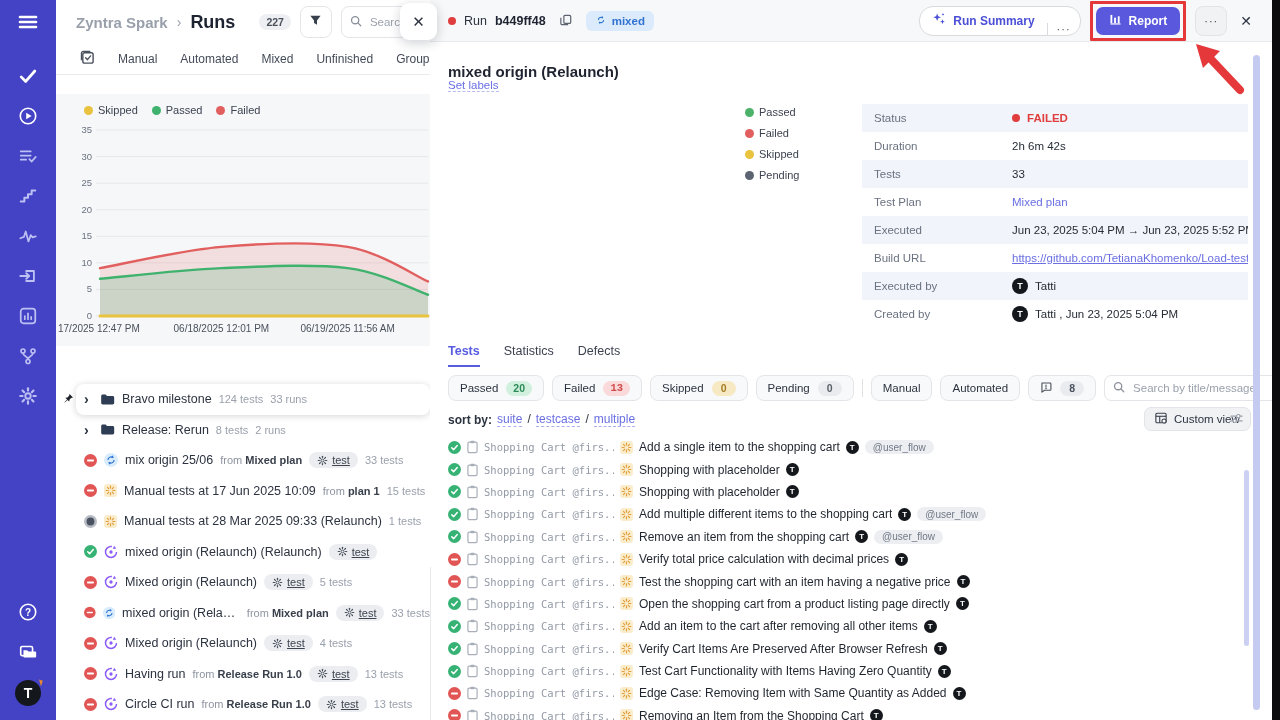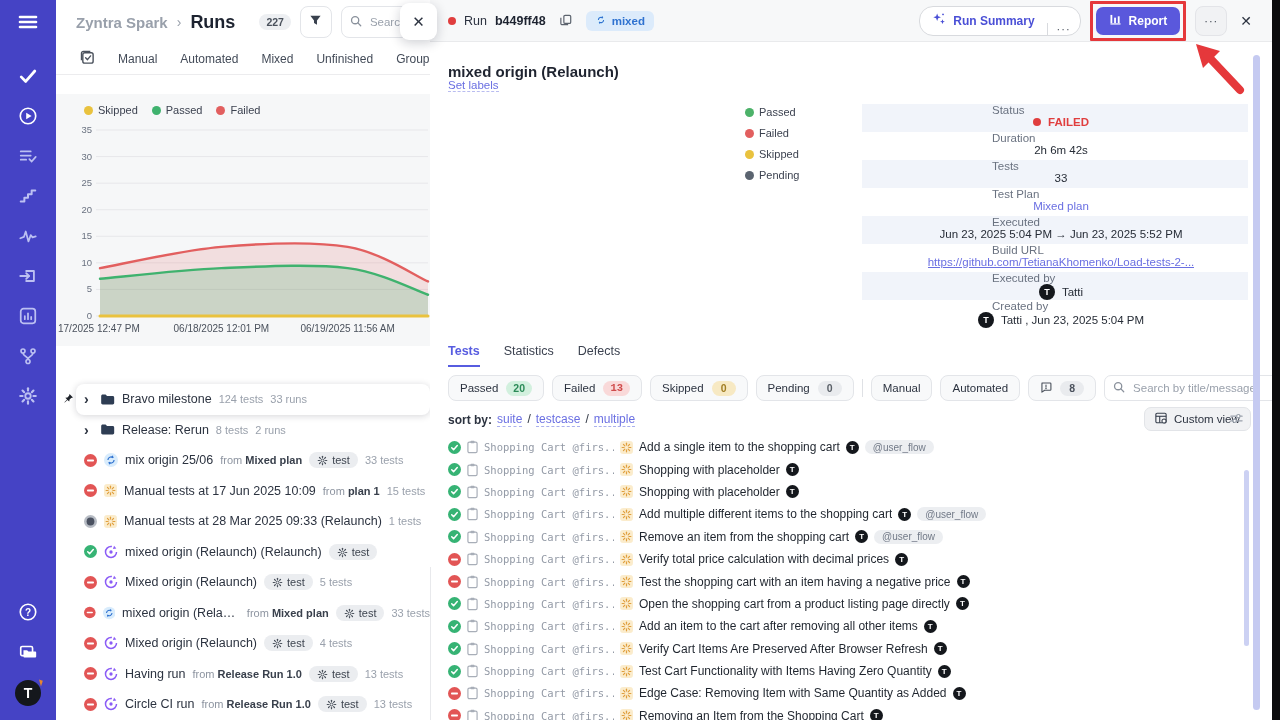--- a/index.html
+++ b/index.html
@@ -50,22 +50,22 @@
   
   #runs-list{position:absolute;left:0;top:384px;width:374px;}
   .run-row{position:relative;display:flex;align-items:center;gap:7px;height:30.5px;margin-left:20px;
            padding-left:8px;font-size:12.5px;color:#2c3340;cursor:pointer;white-space:nowrap;}
   .run-card{background:#fff;border-radius:8px;box-shadow:0 1px 7px rgba(20,24,40,.18);}
   .pin-abs{position:absolute;left:-13px;top:9px;}
   .chev{color:#2c3340;font-weight:bold;font-size:14px;width:9px;line-height:1;}
   .run-title{overflow:hidden;text-overflow:ellipsis;}
   .run-from{color:#8d94a0;font-size:11px;}
   .run-from b{color:#39404c;}
-  .test-chip{display:inline-flex;align-items:flex-end;gap:4px;background:#ebedf0;border-radius:10px;
-             padding:2px 8px;font-size:11px;color:#3e4550;flex:none;}
+  .test-chip{display:inline-flex;align-items:center;gap:4px;background:#ebedf0;border-radius:10px;
+             padding:2px 8px;font-size:11px;color:#3e4550;flex:none;text-decoration:underline;}
   .run-meta{color:#9aa1ac;font-size:11px;}
   
   #right-panel{position:absolute;left:430px;top:0;width:842px;height:567px;background:#fff;}
   #rp-header{position:absolute;left:0;top:0;width:100%;height:42px;background:#f7f8f9;border-bottom:1px solid #e9eaec;
              display:flex;align-items:center;gap:8px;padding:0 16px 0 18px;box-sizing:border-box;}
   .dot-red{width:8px;height:8px;border-radius:50%;background:#e03e3e;flex:none;}
   .run-label{font-size:12.5px;color:#2c3240;}
   .run-id{font-size:12.5px;font-weight:bold;color:#1d2330;}
   .copy-btn{margin-left:6px;cursor:pointer;display:flex;align-items:center;}
   .mixed-badge{display:inline-flex;align-items:center;gap:5px;background:#dcebfb;color:#2f72d0;
@@ -89,21 +89,21 @@
               border-bottom:1px dashed #b9bcf0;cursor:pointer;}
   
   #donut-wrap{position:absolute;left:123px;top:99px;width:128px;height:128px;}
   #donut{width:128px;height:128px;border-radius:50%;position:relative;}
   #donut::after{content:"";position:absolute;left:34px;top:34px;width:60px;height:60px;border-radius:50%;background:#fff;}
   .donut-label{position:absolute;font-size:11px;font-weight:bold;color:#3c4250;z-index:2;
                text-shadow:0 0 3px #fff,0 0 3px #fff,0 0 3px #fff;}
   #donut-legend{position:absolute;left:315px;top:106px;display:flex;flex-direction:column;gap:9px;}
   
   #details-table{position:absolute;left:432px;top:104px;width:386px;}
-  .detail-row{display:flex;align-items:center;height:28px;padding-left:12px;font-size:11.5px;flex-direction:column;}
+  .detail-row{display:flex;align-items:center;height:28px;padding-left:12px;font-size:11.5px;}
   .detail-row.alt{background:#f1f4fa;}
   .detail-label{width:138px;color:#6a7280;flex:none;}
   .detail-value{color:#262c36;display:flex;align-items:center;gap:7px;white-space:nowrap;overflow:hidden;}
   .status-failed-text{color:#e03e3e;font-weight:bold;}
   .link-purple{color:#6a6fe2;cursor:pointer;}
   .link-url{color:#6a6fe2;text-decoration:underline;cursor:pointer;}
   
   #rp-tabs{position:absolute;left:18px;top:344px;display:flex;gap:24px;}
   .rp-tab{font-size:12.5px;color:#3c4250;padding-bottom:7px;cursor:pointer;}
   .rp-tab.active{color:#575ce0;font-weight:bold;border-bottom:2px solid #575ce0;}

